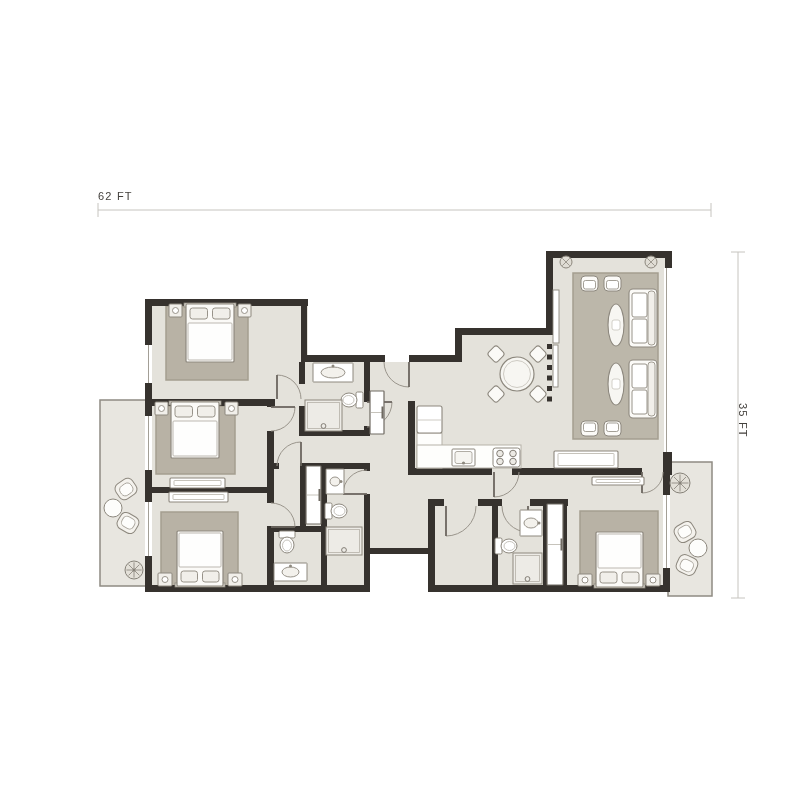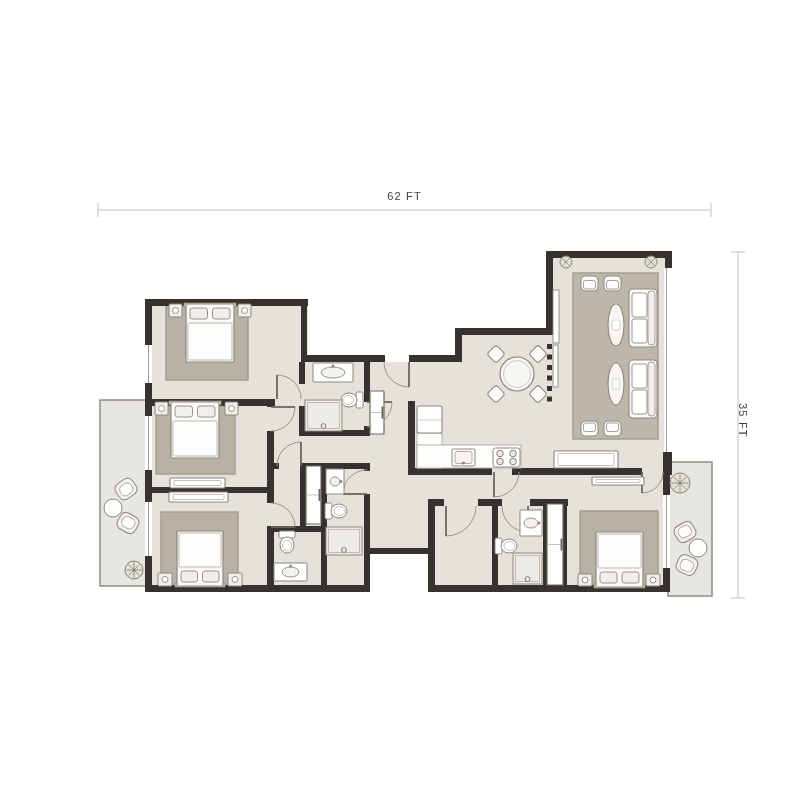--- a/index.html
+++ b/index.html
@@ -1,20 +1,20 @@
 <!DOCTYPE html>
 <html><head>
 <meta charset="utf-8">
 <style>
   html,body{margin:0;padding:0;background:#ffffff;}
   #canvas{position:relative;width:800px;height:800px;background:#ffffff;overflow:hidden;
           font-family:"Liberation Sans", sans-serif;}
   #plan-svg{position:absolute;left:0;top:0;}
   .dim-label{position:absolute;font-size:11px;color:#44413d;letter-spacing:1.2px;font-weight:400;}
-  #dim-label-top{left:98px;top:190px;width:613px;text-align:center;}
+  #dim-label-top{left:98px;top:190px;width:613px;}
   #dim-label-right{left:749px;top:403px;transform:rotate(90deg);transform-origin:0 0;white-space:nowrap;}
 </style>
 </head>
 <body>
 
 <div id="canvas">
   <svg id="plan-svg" width="800" height="800" viewBox="0 0 800 800">
       <rect x="100" y="400" width="48" height="186" fill="#e8e6e0" stroke="#8f8b83" stroke-width="1.5" rx="0"></rect>
       <rect x="668" y="462" width="44" height="134" fill="#e8e6e0" stroke="#8f8b83" stroke-width="1.5" rx="0"></rect>
       <rect x="148" y="302" width="160" height="283" fill="#e4e2db" stroke="none" stroke-width="0" rx="0"></rect>

